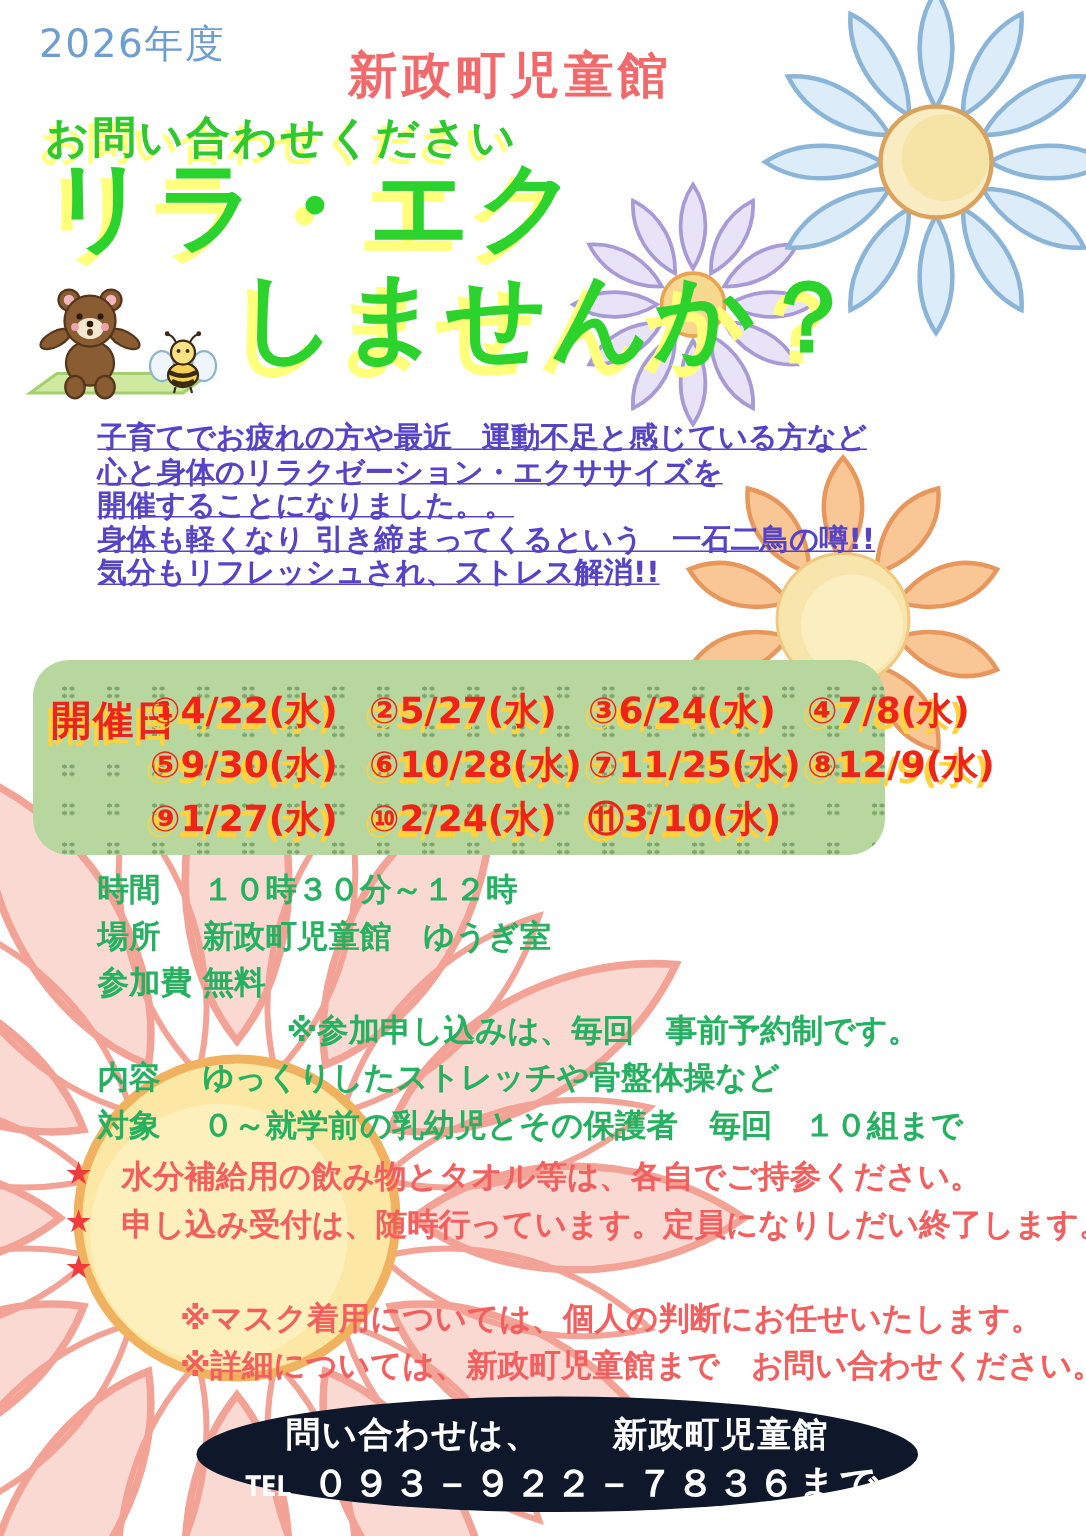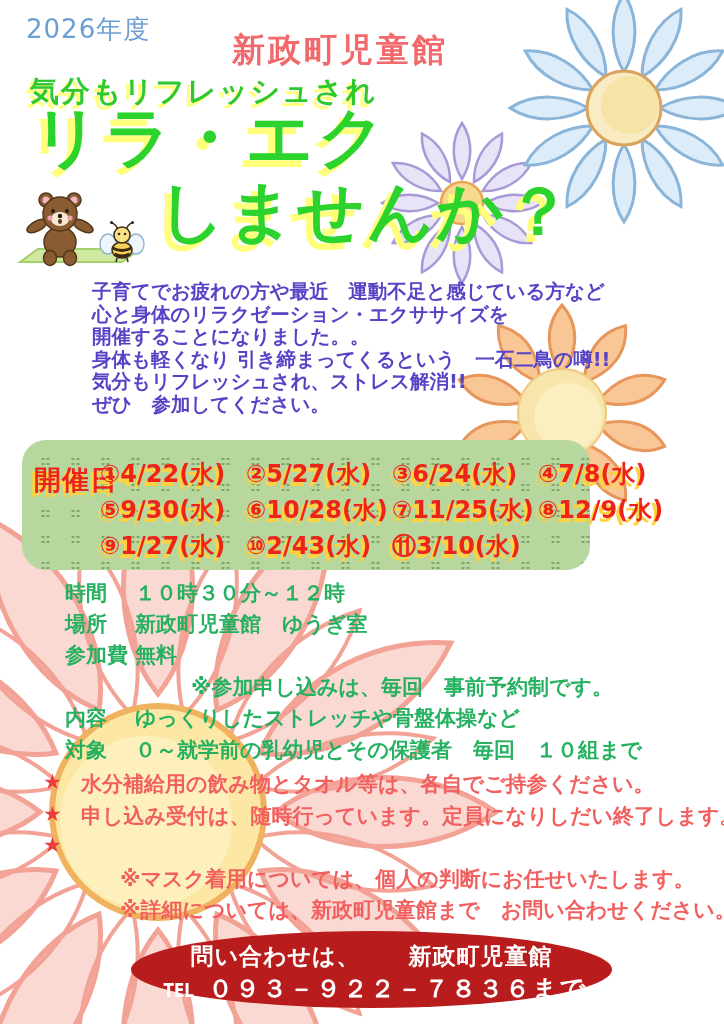--- a/index.html
+++ b/index.html
@@ -12,22 +12,22 @@
 
   
   .year{left:26px;top:12px;font-size:26px;letter-spacing:1px;color:#6d9ed3;font-weight:400;}
   .org{left:232px;top:28px;font-size:33px;letter-spacing:3px;color:#f2696b;font-weight:800;}
   .subtitle{left:30px;top:72px;font-size:29px;color:#2fc92f;font-weight:800;
     text-shadow:-4px 4px 0 #ffff7c;letter-spacing:2px;}
   .title1{left:33px;top:102px;font-size:66px;color:#2cd32c;font-weight:800;
     text-shadow:-7px 7px 0 #ffff7c;letter-spacing:4px;line-height:1.08;}
   .title2{left:158px;top:176px;font-size:66px;color:#2cd32c;font-weight:800;
     text-shadow:-7px 7px 0 #ffff7c;letter-spacing:2px;line-height:1.08;}
-  .intro{left:92px;top:281px;width:560px;font-size:19.5px;line-height:22.5px;
-    color:#5743c6;font-weight:700;}
+  .intro{left:65px;top:281px;width:560px;font-size:19.5px;line-height:22.5px;
+    color:#5743c6;font-weight:700;text-decoration:underline;}
   .intro div{white-space:nowrap;}
 
   
   .datebox{left:22px;top:440px;width:568px;height:130px;border-radius:24px;
     background-color:#b7d79e;
     background-image:
       radial-gradient(#7da56c 1.5px, transparent 1.7px),
       radial-gradient(#7da56c 1.5px, transparent 1.7px),
       radial-gradient(#7da56c 1.5px, transparent 1.7px),
       radial-gradient(#7da56c 1.5px, transparent 1.7px);
@@ -46,21 +46,21 @@
   .drow .dlabel{width:70px;flex:0 0 70px;}
   .drow.indent .dvalue{padding-left:56px;}
 
   
   .notes{left:30px;top:770px;width:680px;color:#f25f5f;font-weight:800;font-size:21px;}
   .nrow{display:flex;height:31.6px;align-items:flex-start;white-space:nowrap;}
   .nrow .star{width:38px;flex:0 0 38px;padding-left:13px;color:#ee3b3b;}
   .nrow.sub{padding-left:90px;}
 
   
-  .contact{left:131px;top:931px;width:481px;height:77px;background:#b91c1c;
+  .contact{left:131px;top:931px;width:481px;height:77px;background:#0f172a;
     border-radius:50%;color:#ffffff;text-align:center;font-weight:800;}
   .contact .l1{padding-top:10px;font-size:23px;letter-spacing:1px;white-space:nowrap;}
   .contact .l2{display:flex;justify-content:center;align-items:baseline;gap:14px;
     font-size:25px;letter-spacing:2px;white-space:nowrap;}
   .contact .tel{font-size:19px;letter-spacing:0;transform:scaleX(.8);transform-origin:right;}
 
   .flower{pointer-events:none;}
   .z0{z-index:0;} .z1{z-index:1;} .z2{z-index:2;}
 </style>
 </head>
@@ -151,21 +151,21 @@
         <use href="#pb" transform="rotate(300)"></use>
         <use href="#pb" transform="rotate(330)"></use>
       <circle cx="0" cy="0" r="37" fill="#f9ecc2" stroke="#daa25c" stroke-width="3"></circle>
       <circle cx="6" cy="-3" r="29" fill="#f6e3a6"></circle>
     </g>
   </svg>
 
   <div class="abs year z2">2026年度</div>
   <div class="abs org z2">新政町児童館</div>
 
-  <div class="abs subtitle z2">気分もリフレッシュされ</div>
+  <div class="abs subtitle z2">お問い合わせください</div>
   <div class="abs title1 z2">リラ・エク</div>
   <div class="abs title2 z2">しませんか？</div>
 
   <svg class="abs z2" style="left:10px;top:188px" width="150" height="80" viewBox="0 0 150 80">
     <polygon points="10,74 112,74 130,61 28,61" fill="#cfe9a0" stroke="#a3d06a" stroke-width="2"></polygon>
     <g stroke="#53361b" stroke-width="1.5">
       <ellipse cx="27" cy="38" rx="11" ry="5" fill="#8a5c31" transform="rotate(-28 27 38)"></ellipse>
       <ellipse cx="73" cy="38" rx="11" ry="5" fill="#8a5c31" transform="rotate(28 73 38)"></ellipse>
       <circle cx="36" cy="12" r="7" fill="#8a5c31"></circle>
       <circle cx="64" cy="12" r="7" fill="#8a5c31"></circle>
@@ -200,34 +200,33 @@
       <line x1="117" y1="70" x2="118" y2="74"></line>
     </g>
   </svg>
 
   <div class="abs intro z2">
     <div>子育てでお疲れの方や最近　運動不足と感じている方など</div>
     <div>心と身体のリラクゼーション・エクササイズを</div>
     <div>開催することになりました。。</div>
     <div>身体も軽くなり 引き締まってくるという　一石二鳥の噂!!</div>
     <div>気分もリフレッシュされ、ストレス解消!!</div>
-    <div>ぜひ　参加してください。</div>
   </div>
 
   <div class="abs datebox z1">
     <div class="label">開催日</div>
     <div class="dates">
       <div class="daterow">
         <span>①4/22(水)</span><span>②5/27(水)</span><span>③6/24(水)</span><span>④7/8(水)</span>
       </div>
       <div class="daterow">
         <span>⑤9/30(水)</span><span>⑥10/28(水)</span><span>⑦11/25(水)</span><span>⑧12/9(水)</span>
       </div>
       <div class="daterow">
-        <span>⑨1/27(水)</span><span>⑩2/43(水)</span><span>⑪3/10(水)</span>
+        <span>⑨1/27(水)</span><span>⑩2/24(水)</span><span>⑪3/10(水)</span>
       </div>
     </div>
   </div>
 
   <div class="abs details z2">
     <div class="drow">
       <span class="dlabel">時間</span>
       <span class="dvalue">１０時３０分～１２時</span>
     </div>
     <div class="drow">

